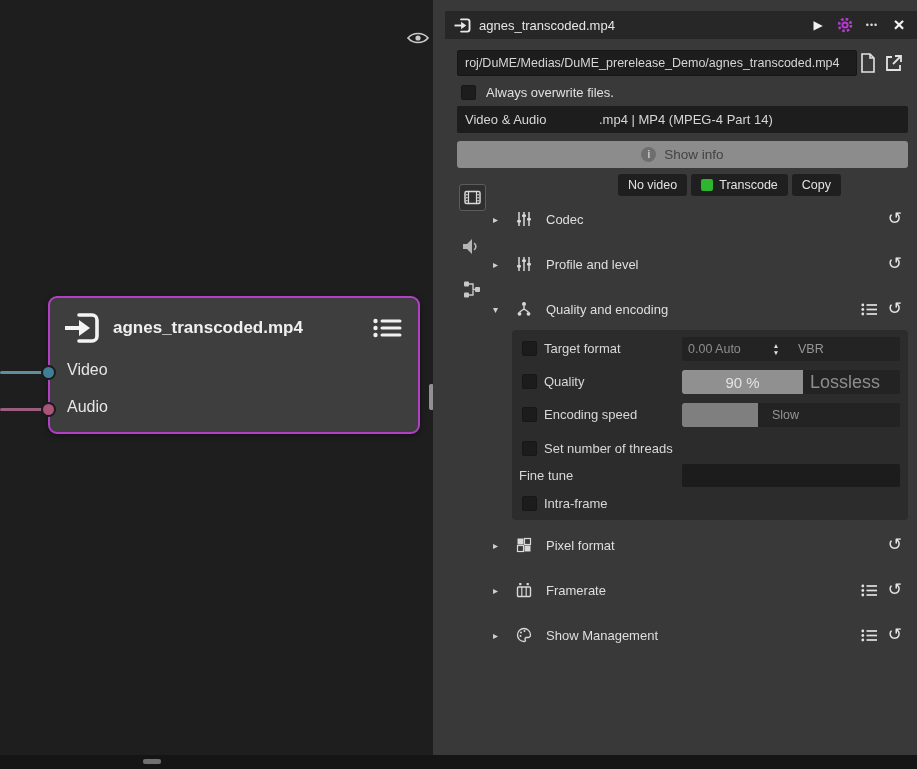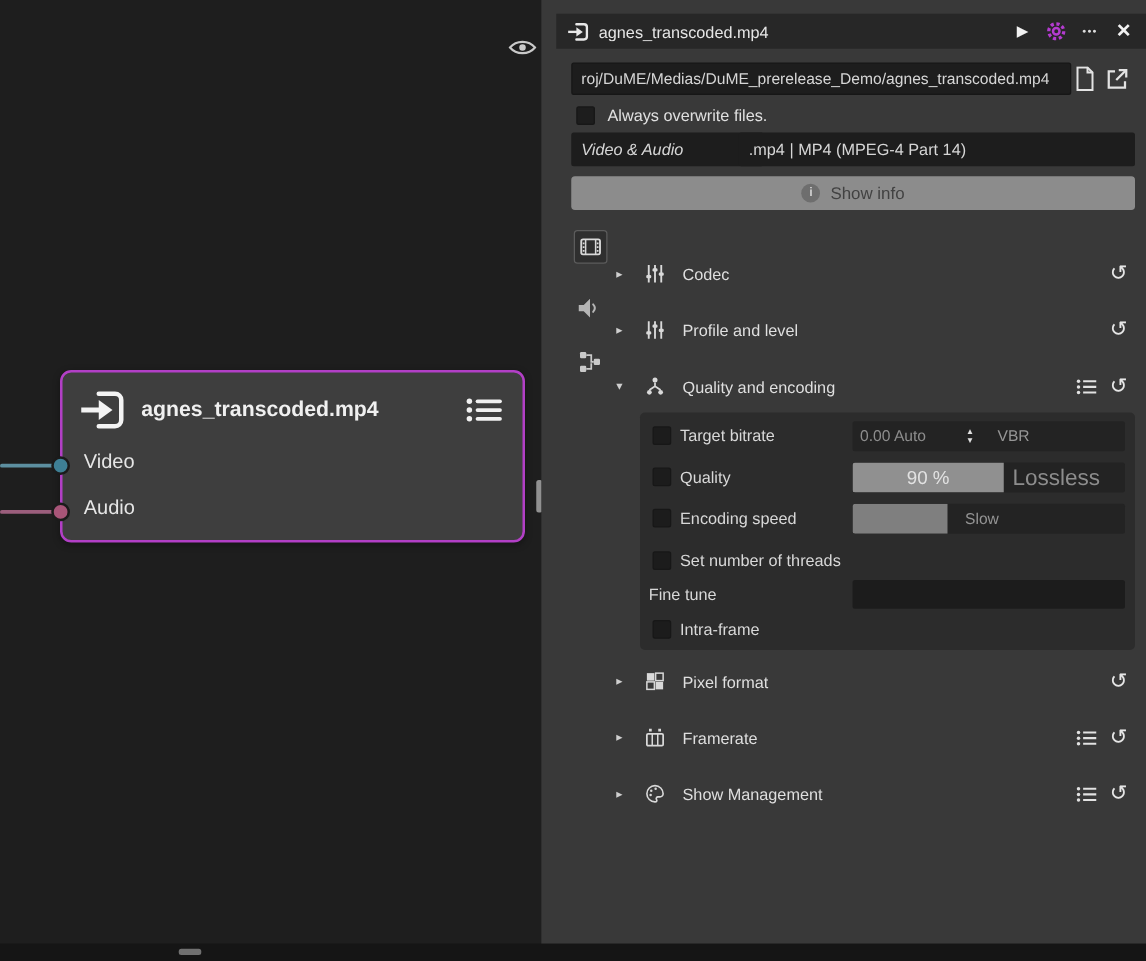--- a/index.html
+++ b/index.html
@@ -58,21 +58,21 @@
 
   .cb { width:15px; height:15px; background:#1d1d1d; border:1px solid #171717; border-radius:2px; cursor:pointer; }
   .ow-cb { left:28px; top:85px; }
   .ow-label { left:53px; top:85px; line-height:16px; color:#e0e0e0; }
 
   .sel-field {
     height:27px; background:#1d1d1d; border-radius:2px;
     line-height:27px; padding-left:8px; color:#d6d6d6; cursor:pointer;
     white-space:nowrap; overflow:hidden;
   }
-  .streams-field { left:24px; top:106px; width:154px;font-style:italic; }
+  .streams-field { left:24px; top:106px; width:154px; }
   .format-field  { left:158px; top:106px; width:317px; }
 
   .show-info {
     left:24px; top:141px; width:451px; height:27px;
     background:#8c8c8c; border-radius:3px; cursor:pointer;
     display:flex; align-items:center; justify-content:center; gap:8px;
   }
   .show-info .lbl { color:#424242; font-size:13.5px; }
   .info-circle {
     width:15px; height:15px; border-radius:50%; background:#6e6e6e;
@@ -234,20 +234,32 @@
   <div class="abs sel-field streams-field">Video &amp; Audio</div>
   <div class="abs sel-field format-field">.mp4 | MP4 (MPEG-4 Part 14)</div>
 
   <div class="abs show-info">
     <span class="info-circle">
         <span>i</span>
       </span>
     <span class="lbl">Show info</span>
   </div>
 
+  <div class="abs actions">
+    <div class="act-btn">
+      <span>No video</span>
+    </div>
+    <div class="act-btn">
+      <span class="green-swatch"></span>
+      <span>Transcode</span>
+    </div>
+    <div class="act-btn">
+      <span>Copy</span>
+    </div>
+  </div>
 
   <div class="abs tab-box">
     <svg width="17" height="15" viewBox="0 0 17 15">
       <rect x="1" y="1.5" width="15" height="12" rx="1.5" fill="none" stroke="#d9d9d9" stroke-width="1.5"></rect>
       <line x1="4.5" y1="1.5" x2="4.5" y2="13.5" stroke="#d9d9d9" stroke-width="1.2"></line>
       <line x1="12.5" y1="1.5" x2="12.5" y2="13.5" stroke="#d9d9d9" stroke-width="1.2"></line>
       <rect x="2.2" y="4" width="1.4" height="1.4" fill="#d9d9d9"></rect>
         <rect x="2.2" y="7" width="1.4" height="1.4" fill="#d9d9d9"></rect>
         <rect x="2.2" y="10" width="1.4" height="1.4" fill="#d9d9d9"></rect>
       <rect x="13.4" y="4" width="1.4" height="1.4" fill="#d9d9d9"></rect>
@@ -338,21 +350,21 @@
           </g>
       </svg>
     </span>
     <span class="reset-btn">↺</span>
   </div>
 
   <div class="abs sub-panel">
 
     <div class="row" style="top:7px;">
       <div class="cb"></div>
-      <span class="sub-label">Target bitrate</span>
+      <span class="sub-label">Target format</span>
       <div class="ctl bitrate-ctl">
         <span class="bitrate-val">0.00 Auto</span>
         <span class="spin-col">
           <span>▲</span>
           <span>▼</span>
         </span>
         <span class="bitrate-mode">VBR</span>
       </div>
     </div>
 

